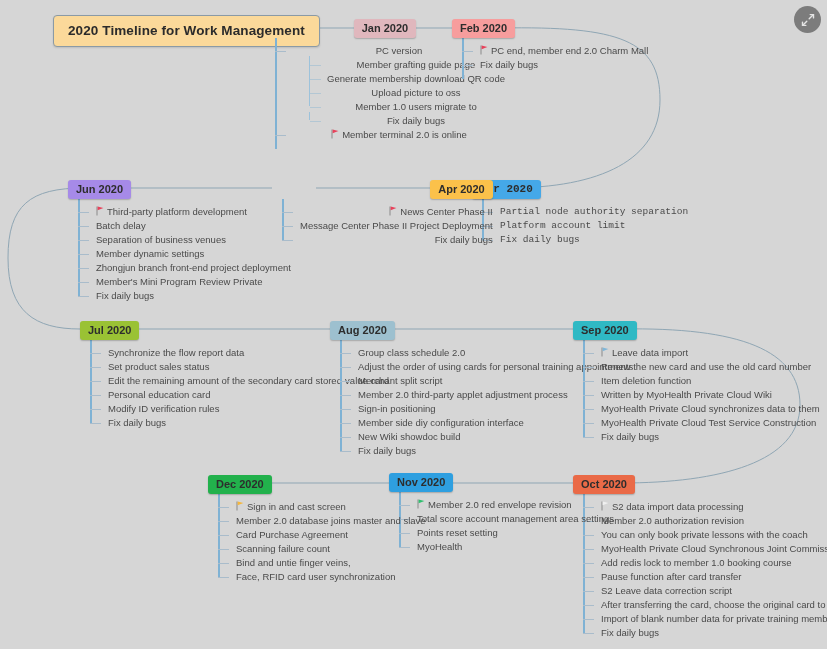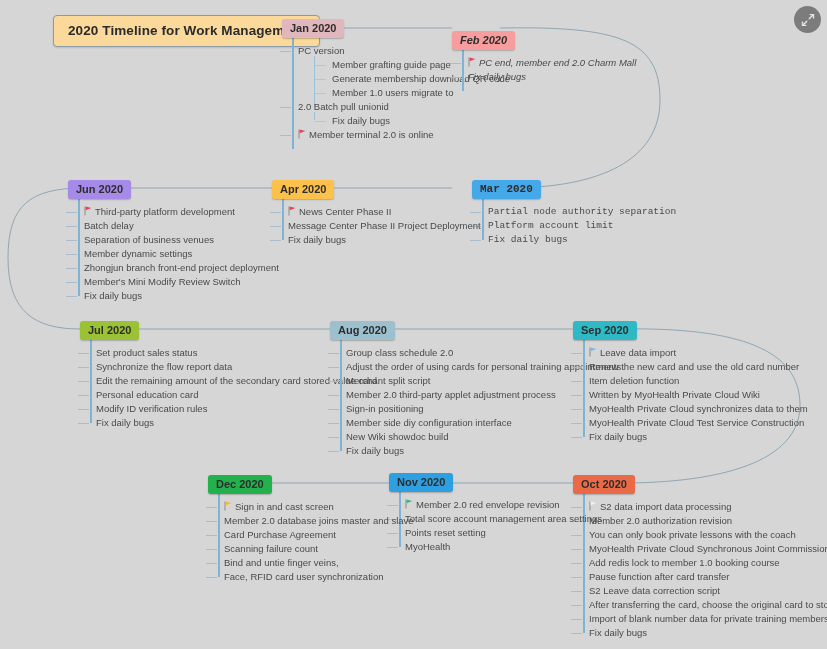--- a/index.html
+++ b/index.html
@@ -49,21 +49,21 @@
     font-weight: bold;
     color: #2d2d2d;
     white-space: nowrap;
     box-shadow: 0 1px 1.5px rgba(0,0,0,.22);
     position: relative;
     z-index: 3;
   }
   .topics {
     position: relative;
     margin-left: 10px;
-    padding-left: 4px;
+    padding-left: 16px;
     padding-top: 6px;
   }
   
   .spine {
     position: absolute;
     left: 0px; top: 0px;
     width: 1.5px;
     background: #7fb2d4;
   }
   .topic {
@@ -149,79 +149,79 @@
     <svg width="14" height="14" viewBox="0 0 14 14">
       <g stroke="#e4e4e4" stroke-width="1.4" fill="none" stroke-linecap="round">
         <path d="M8.2,5.8 L12.2,1.8"></path>
         <path d="M9.2,1.6 L12.5,1.6 L12.5,4.9"></path>
         <path d="M5.8,8.2 L1.8,12.2"></path>
         <path d="M4.8,12.4 L1.5,12.4 L1.5,9.1"></path>
       </g>
     </svg>
   </button>
 
-  <div class="branch" id="b-jan" style="left:282px; top:18px;"><div class="month-tag" style="background:#e0b7bd">Jan 2020</div><div class="topics">
+  <div class="branch" id="b-jan" style="left:265px; top:18px;text-align:center;"><div class="month-tag" style="background:#e0b7bd">Jan 2020</div><div class="topics">
         <span class="spine" style="height:111px"></span>
         <div class="topic"><span class="tick"></span><span>PC version</span></div>
         <div class="sub">
           <span class="subspine" style="height:50px"></span>
           <div class="topic"><span class="tick"></span><span>Member grafting guide page</span></div>
           <div class="topic"><span class="tick"></span><span>Generate membership download QR code</span></div>
+          <div class="topic"><span class="tick"></span><span>Upload picture to oss</span></div>
           <div class="topic"><span class="tick"></span><span>Member 1.0 users migrate to</span></div>
         </div>
-        <div class="topic"><span class="tick"></span><span>2.0 Batch pull unionid</span></div>
         <div class="sub">
           <span class="subspine" style="height:8px"></span>
           <div class="topic"><span class="tick"></span><span>Fix daily bugs</span></div>
         </div>
         <div class="topic"><span class="tick"></span><span class="flag"><svg width="8" height="10" viewBox="0 0 8 10" style="vertical-align:-1px">
               <path d="M1,0.5 L1,9.5" stroke="#8a8a8a" stroke-width="1"></path>
               <path d="M1.6,0.6 L7.4,2.1 L1.6,4.3 Z" fill="#e8415a"></path>
             </svg></span><span>Member terminal 2.0 is online</span></div>
       </div></div>
-  <div class="branch" id="b-feb" style="left:452px; top:30px;font-style:italic;"><div class="month-tag" style="background:#f79d9d">Feb 2020</div><div class="topics">
+  <div class="branch" id="b-feb" style="left:452px; top:18px;"><div class="month-tag" style="background:#f79d9d">Feb 2020</div><div class="topics">
         <span class="spine" style="height:41px"></span>
         <div class="topic"><span class="tick"></span><span class="flag"><svg width="8" height="10" viewBox="0 0 8 10" style="vertical-align:-1px">
               <path d="M1,0.5 L1,9.5" stroke="#8a8a8a" stroke-width="1"></path>
               <path d="M1.6,0.6 L7.4,2.1 L1.6,4.3 Z" fill="#e8415a"></path>
             </svg></span><span>PC end, member end 2.0 Charm Mall</span></div>
         <div class="topic"><span class="tick"></span><span>Fix daily bugs</span></div>
       </div></div>
   <div class="branch" id="b-mar" style="left:472px; top:179px;font-family:Liberation Mono, monospace;"><div class="month-tag" style="background:#45a8e8">Mar 2020</div><div class="topics">
         <span class="spine" style="height:41px"></span>
         <div class="topic"><span class="tick"></span><span>Partial node authority separation</span></div>
         <div class="topic"><span class="tick"></span><span>Platform account limit</span></div>
         <div class="topic"><span class="tick"></span><span>Fix daily bugs</span></div>
       </div></div>
-  <div class="branch" id="b-apr" style="left:272px; top:179px;"><div class="month-tag" style="background:#fbc14a">Apr 2020</div><div class="topics">
+  <div class="branch" id="b-apr" style="left:272px; top:179px;text-align:right;"><div class="month-tag" style="background:#fbc14a">Apr 2020</div><div class="topics">
         <span class="spine" style="height:41px"></span>
         <div class="topic"><span class="tick"></span><span class="flag"><svg width="8" height="10" viewBox="0 0 8 10" style="vertical-align:-1px">
               <path d="M1,0.5 L1,9.5" stroke="#8a8a8a" stroke-width="1"></path>
               <path d="M1.6,0.6 L7.4,2.1 L1.6,4.3 Z" fill="#e8415a"></path>
             </svg></span><span>News Center Phase II</span></div>
         <div class="topic"><span class="tick"></span><span>Message Center Phase II Project Deployment</span></div>
         <div class="topic"><span class="tick"></span><span>Fix daily bugs</span></div>
       </div></div>
   <div class="branch" id="b-jun" style="left:68px;  top:179px;"><div class="month-tag" style="background:#a68ae8">Jun 2020</div><div class="topics">
         <span class="spine" style="height:97px"></span>
         <div class="topic"><span class="tick"></span><span class="flag"><svg width="8" height="10" viewBox="0 0 8 10" style="vertical-align:-1px">
               <path d="M1,0.5 L1,9.5" stroke="#8a8a8a" stroke-width="1"></path>
               <path d="M1.6,0.6 L7.4,2.1 L1.6,4.3 Z" fill="#e8415a"></path>
             </svg></span><span>Third-party platform development</span></div>
         <div class="topic"><span class="tick"></span><span>Batch delay</span></div>
         <div class="topic"><span class="tick"></span><span>Separation of business venues</span></div>
         <div class="topic"><span class="tick"></span><span>Member dynamic settings</span></div>
         <div class="topic"><span class="tick"></span><span>Zhongjun branch front-end project deployment</span></div>
-        <div class="topic"><span class="tick"></span><span>Member's Mini Modify Review Switch</span></div>
+        <div class="topic"><span class="tick"></span><span>Member's Mini Program Review Private</span></div>
         <div class="topic"><span class="tick"></span><span>Fix daily bugs</span></div>
       </div></div>
   <div class="branch" id="b-jul" style="left:80px;  top:320px;"><div class="month-tag" style="background:#9ac234">Jul 2020</div><div class="topics">
         <span class="spine" style="height:83px"></span>
+        <div class="topic"><span class="tick"></span><span>Synchronize the flow report data</span></div>
         <div class="topic"><span class="tick"></span><span>Set product sales status</span></div>
-        <div class="topic"><span class="tick"></span><span>Synchronize the flow report data</span></div>
         <div class="topic"><span class="tick"></span><span>Edit the remaining amount of the secondary card stored-value card</span></div>
         <div class="topic"><span class="tick"></span><span>Personal education card</span></div>
         <div class="topic"><span class="tick"></span><span>Modify ID verification rules</span></div>
         <div class="topic"><span class="tick"></span><span>Fix daily bugs</span></div>
       </div></div>
   <div class="branch" id="b-aug" style="left:330px; top:320px;"><div class="month-tag" style="background:#9dc0cf">Aug 2020</div><div class="topics">
         <span class="spine" style="height:111px"></span>
         <div class="topic"><span class="tick"></span><span>Group class schedule 2.0</span></div>
         <div class="topic"><span class="tick"></span><span>Adjust the order of using cards for personal training appointments</span></div>
         <div class="topic"><span class="tick"></span><span>Merchant split script</span></div>

